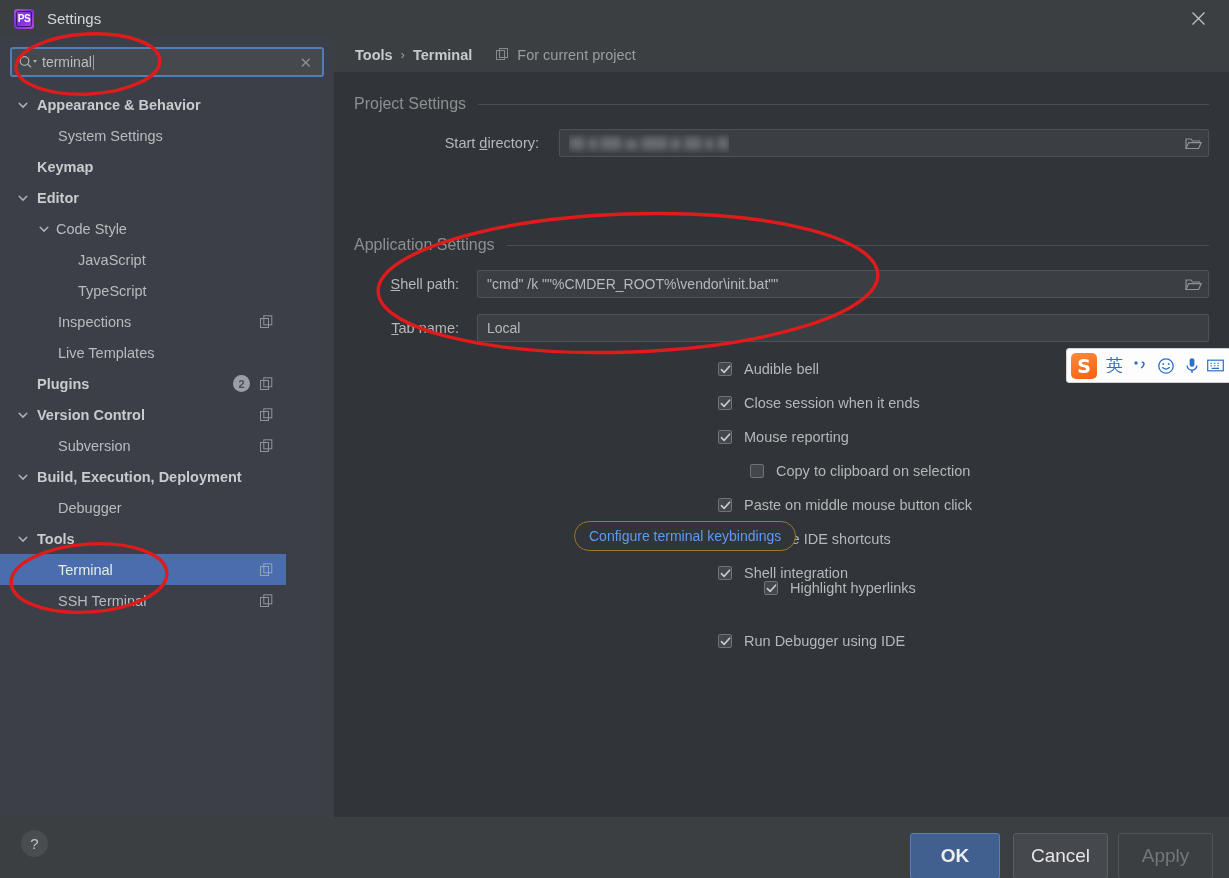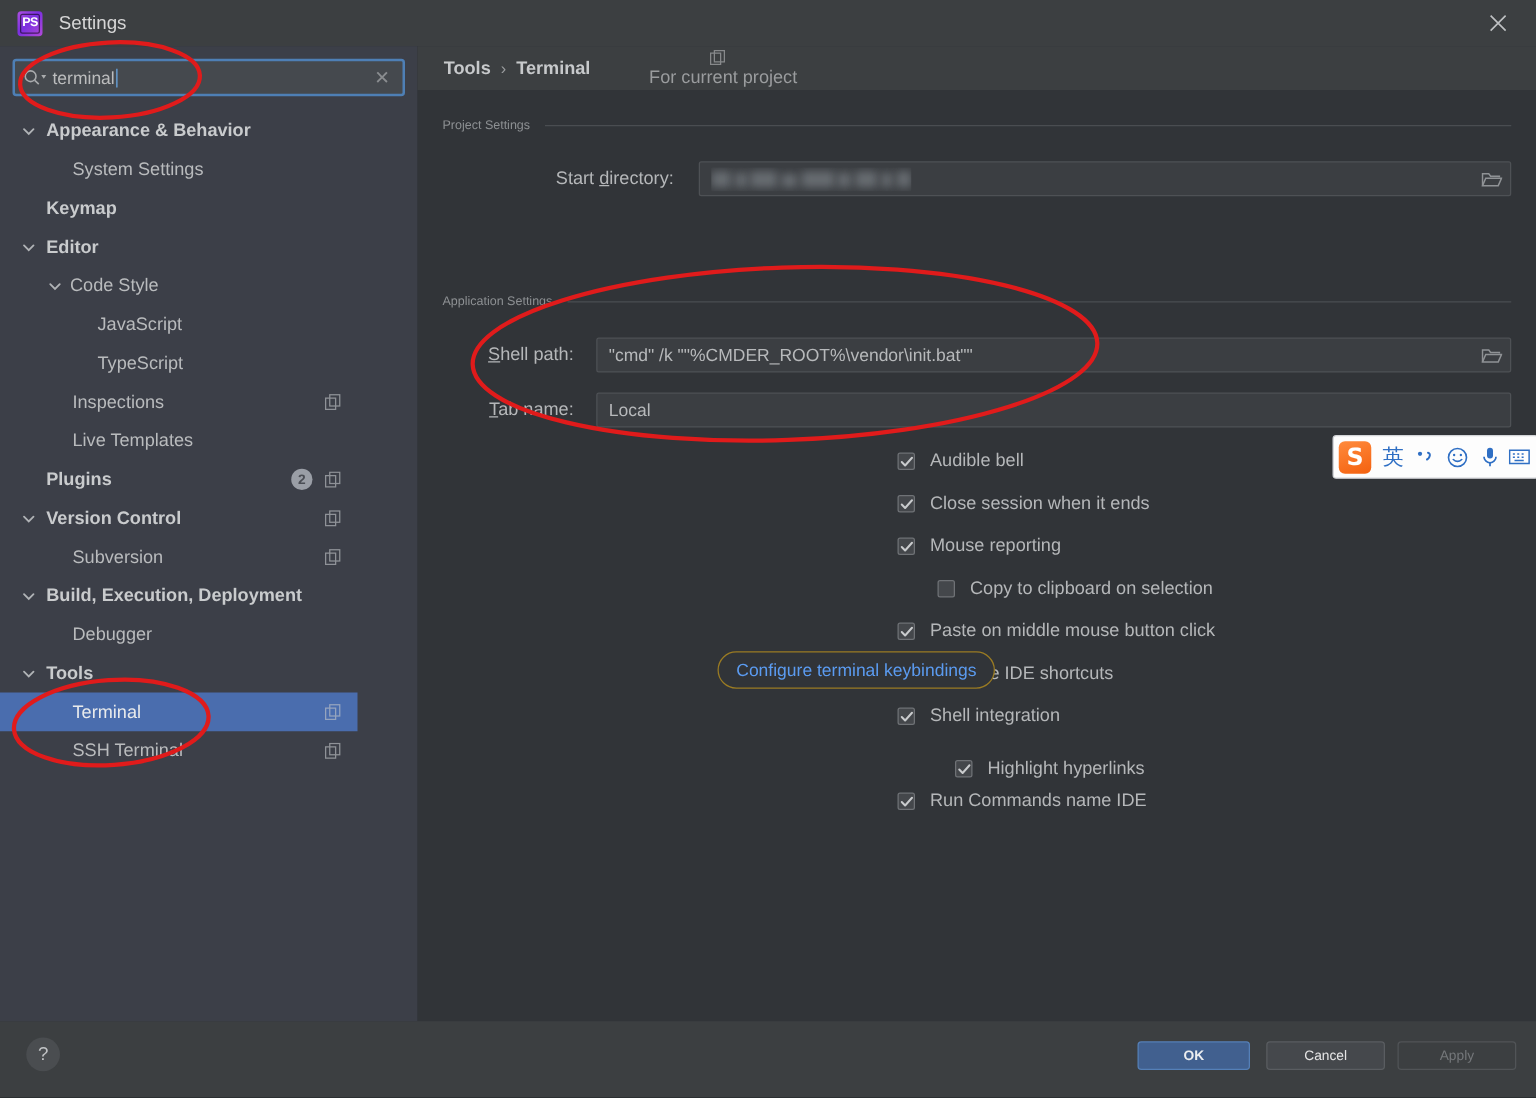--- a/index.html
+++ b/index.html
@@ -158,38 +158,37 @@
     width: 895px; height: 35px;
     background: #3c3f41;
     display: flex;
     align-items: center;
     font-size: 14.5px;
   }
   .crumb { color: #c7c9cb; font-weight: bold; }
   .crumb-sep { color: #9a9c9e; margin: 0 8px; font-size: 13px; }
   #crumb-tools { margin-left: 21px; }
   #project-scope {
-    margin-left: 47px;
+    margin-left: 24px;
     display: flex; align-items: center;
     color: #9a9c9e; font-weight: normal;
     cursor: default;
-    flex-direction: column;
   }
   #project-scope .sc-icon {
     width: 14px; height: 14px; margin-right: 7px; opacity: 0.8;
   }
 
   .section {
     position: absolute;
     left: 20px;
     width: 855px;
     display: flex;
     align-items: center;
     color: #8d9093;
-    font-size: 10px;
+    font-size: 16px;
   }
   .section .line {
     flex: 1;
     height: 1px;
     background: #4a4d51;
     margin-left: 12px;
   }
 
   .field-row { position: absolute; display: flex; align-items: center; }
   .field-label {
@@ -321,25 +320,25 @@
     border-radius: 50%;
     background: #4a4d50;
     color: #c1c3c5;
     font-size: 15px;
     display: flex; align-items: center; justify-content: center;
     cursor: pointer;
   }
   .dlg-btn {
     position: absolute;
     top: 16px;
-    height: 23px;
+    height: 46px;
     box-sizing: border-box;
     border-radius: 3px;
     display: flex; align-items: center; justify-content: center;
-    font-size: 11px;
+    font-size: 19px;
     cursor: pointer;
   }
   #btn-ok {
     left: 910px; width: 90px;
     background: #41608f;
     border: 1px solid #5580b8;
     color: #eceef0;
     font-weight: bold;
   }
   #btn-cancel {
@@ -642,35 +641,35 @@
           <span class="cb-label">Override IDE shortcuts</span>
         </div>
         <div class="cb-row" style="top: 528px;">
           <span class="cb">
             <svg width="11" height="11" viewBox="0 0 11 11">
               <path d="M1.4 5.6 L4.1 8.4 L9.6 2.2" fill="none" stroke="#c9cbcd" stroke-width="1.6" stroke-linecap="round" stroke-linejoin="round"></path>
             </svg>
           </span>
           <span class="cb-label">Shell integration</span>
         </div>
-        <div class="cb-row" style="top: 570px; padding-left: 46px;">
+        <div class="cb-row" style="top: 543px; padding-left: 46px;">
           <span class="cb">
             <svg width="11" height="11" viewBox="0 0 11 11">
               <path d="M1.4 5.6 L4.1 8.4 L9.6 2.2" fill="none" stroke="#c9cbcd" stroke-width="1.6" stroke-linecap="round" stroke-linejoin="round"></path>
             </svg>
           </span>
           <span class="cb-label">Highlight hyperlinks</span>
         </div>
         <div class="cb-row" style="top: 596px;">
           <span class="cb">
             <svg width="11" height="11" viewBox="0 0 11 11">
               <path d="M1.4 5.6 L4.1 8.4 L9.6 2.2" fill="none" stroke="#c9cbcd" stroke-width="1.6" stroke-linecap="round" stroke-linejoin="round"></path>
             </svg>
           </span>
-          <span class="cb-label">Run Commands name IDE</span>
+          <span class="cb-label">Run Debugger using IDE</span>
         </div>
       </div>
   </div>
 
   <div id="keybindings-link">Configure terminal keybindings</div>
 
   <div id="ime-bar">
     <div id="ime-logo">S</div>
     <div class="ime-item" style="font-family:'DejaVu Sans',sans-serif;">英</div>
     <div class="ime-item">

